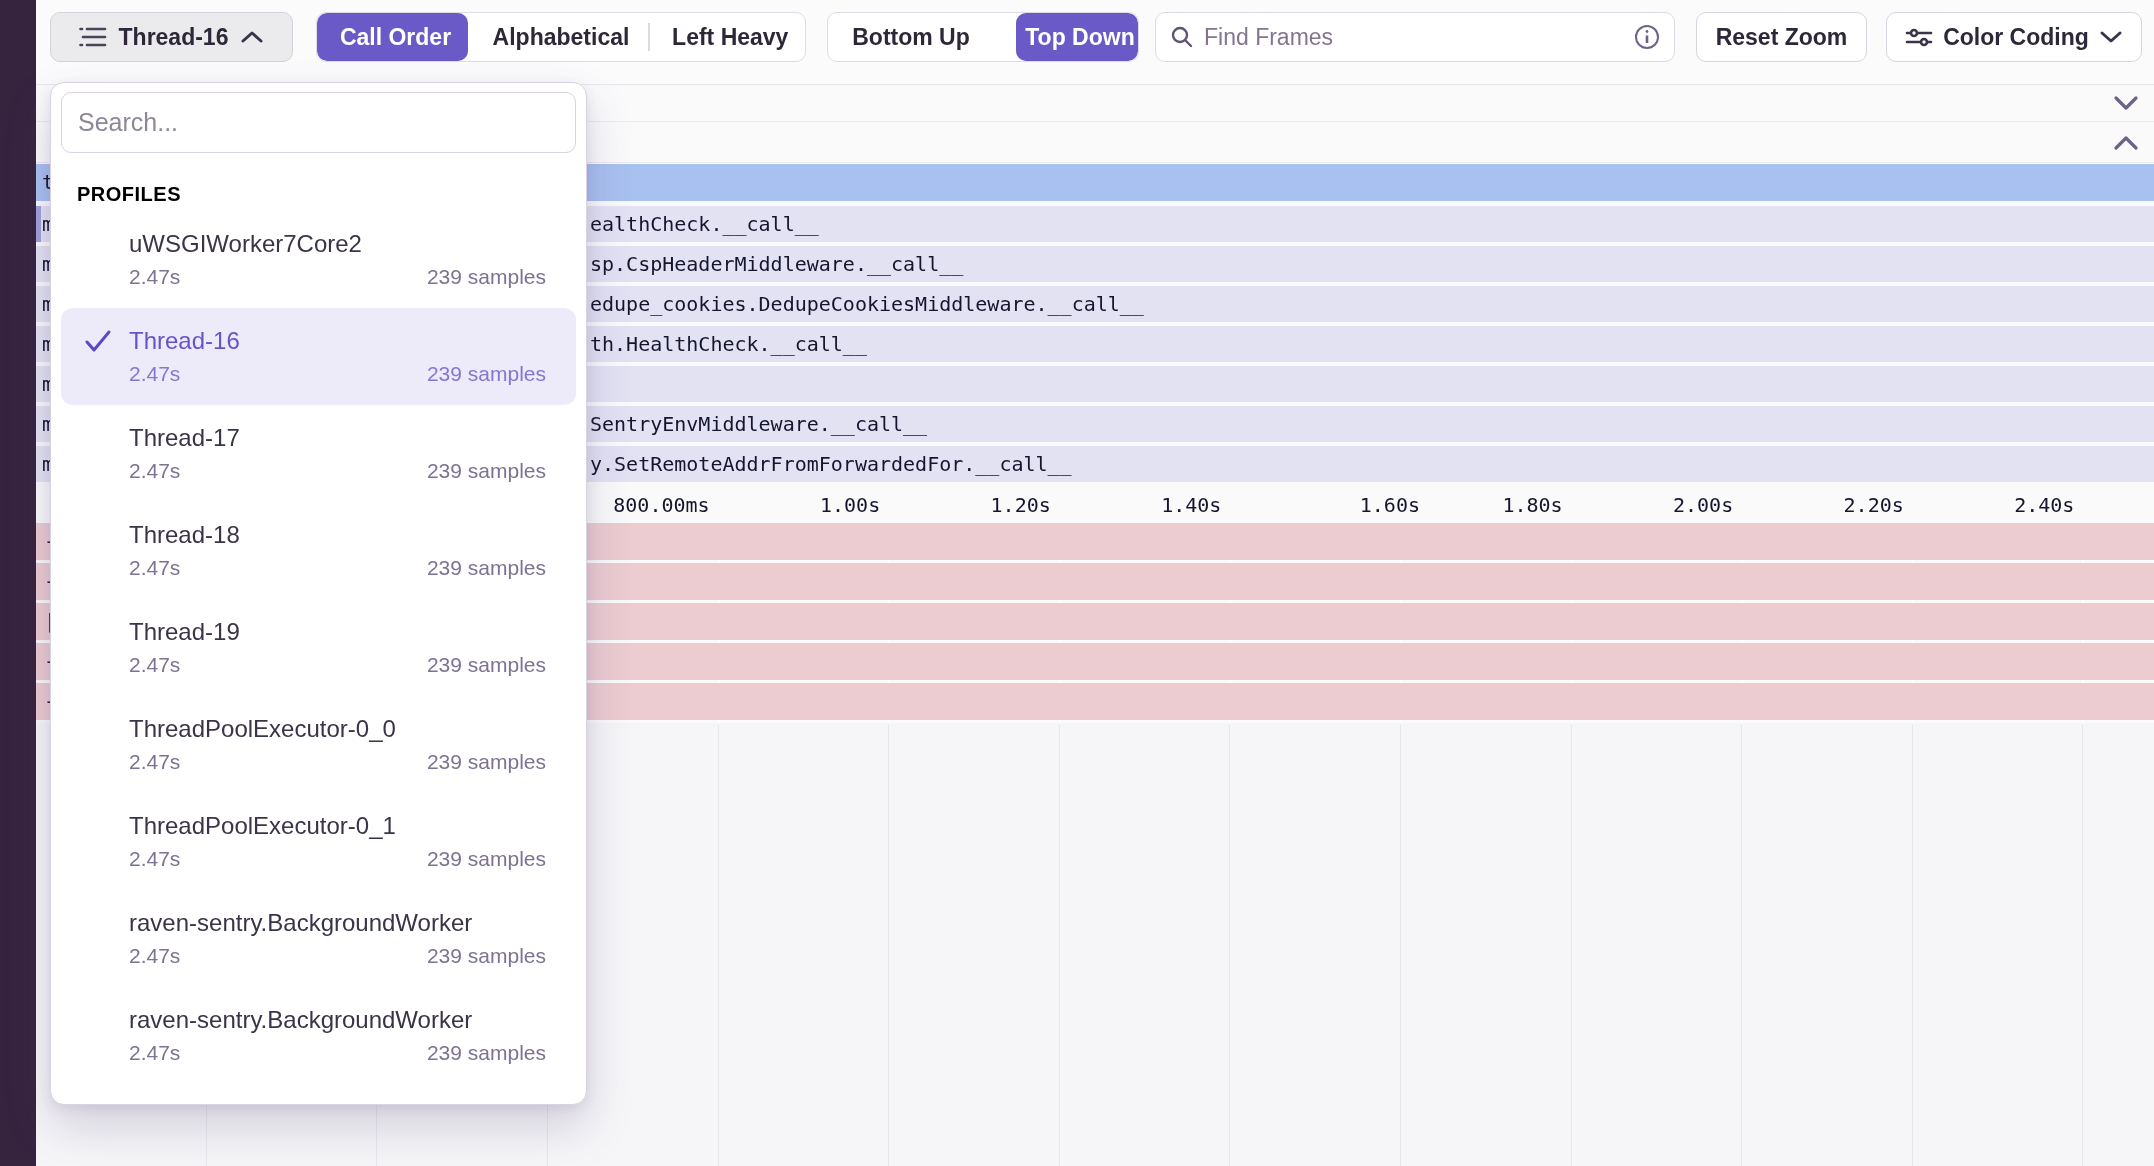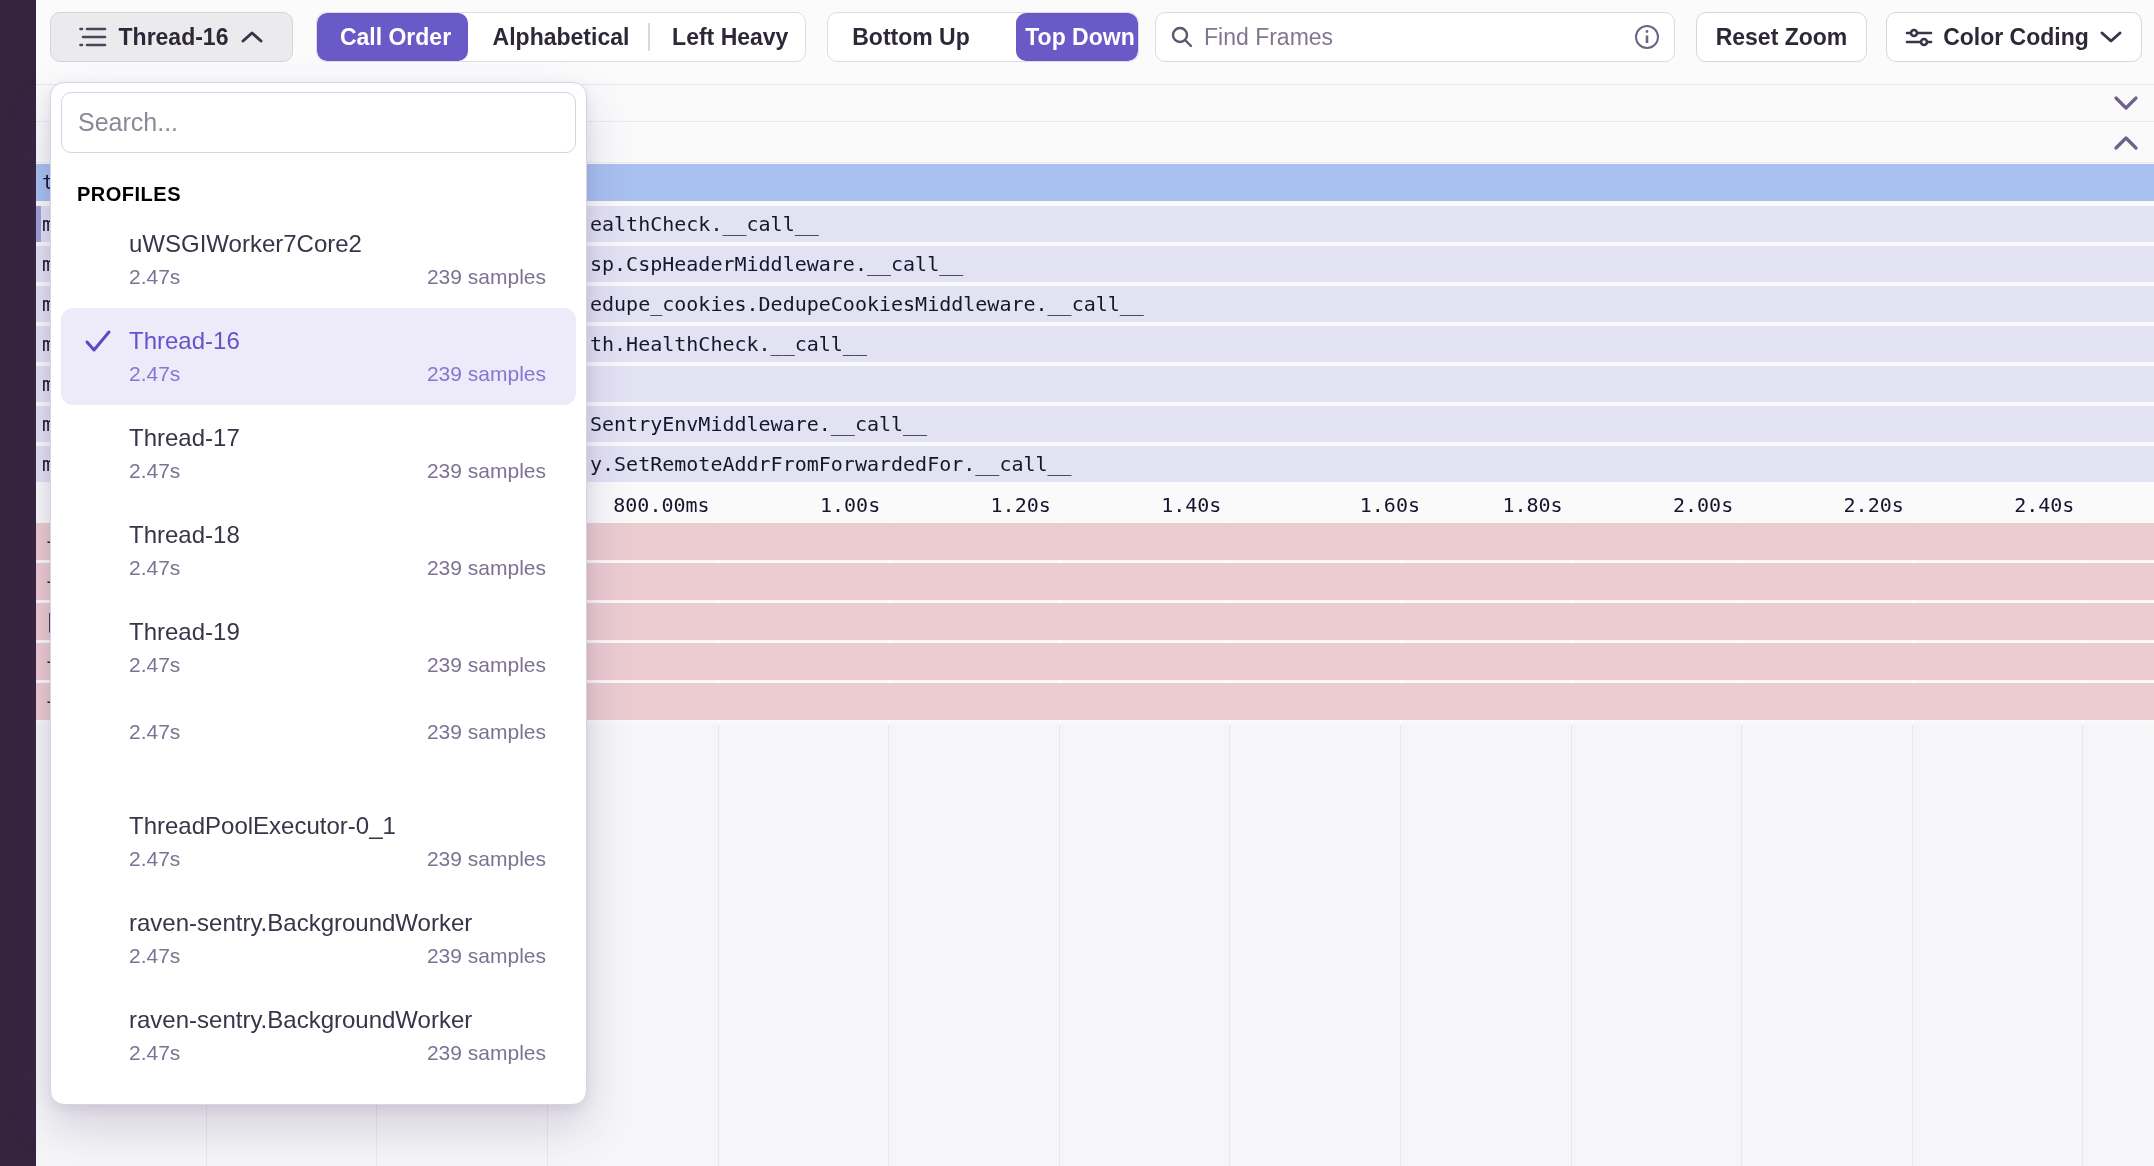--- a/index.html
+++ b/index.html
@@ -328,20 +328,21 @@
           </div>
         </div>
         <div class="dd-item">
           <div class="dd-name">Thread-19</div>
           <div class="dd-meta">
             <span>2.47s</span>
             <span>239 samples</span>
           </div>
         </div>
         <div class="dd-item">
+          <div class="dd-name">ThreadPoolExecutor-0_0</div>
           <div class="dd-meta">
             <span>2.47s</span>
             <span>239 samples</span>
           </div>
         </div>
         <div class="dd-item">
           <div class="dd-name">ThreadPoolExecutor-0_1</div>
           <div class="dd-meta">
             <span>2.47s</span>
             <span>239 samples</span>

